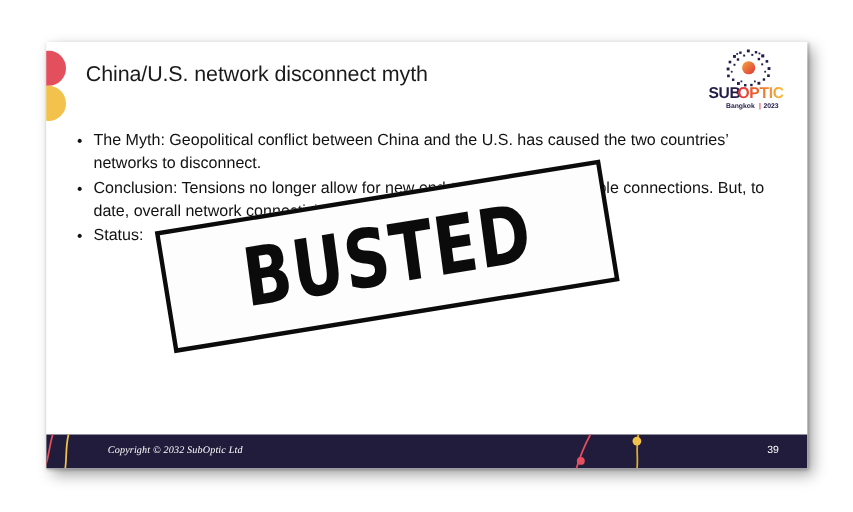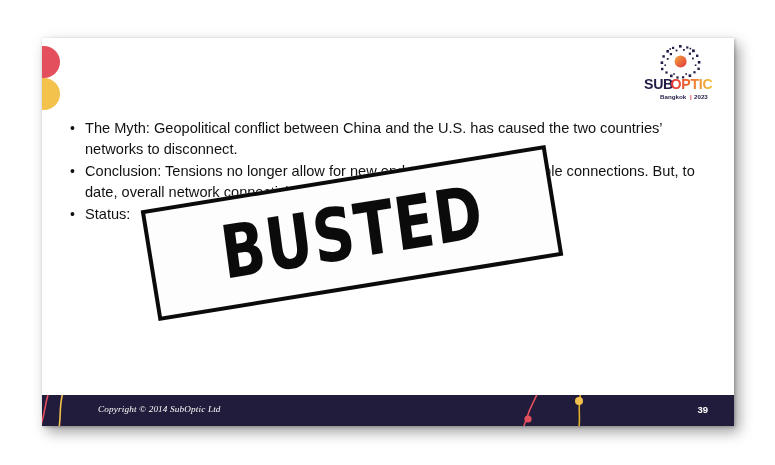--- a/index.html
+++ b/index.html
@@ -158,35 +158,35 @@
     font-size: 9.2px;
     color: #ffffff;
     letter-spacing: 0.15px;
   }
   #pagenum {
     position: absolute;
     right: 26px;
     top: 9px;
     font-size: 9.5px;
     color: #ffffff;
-    font-weight: bold;
   }
 </style>
 </head>
 <body>
 
 <div id="canvas">
 
   <div id="slide">
 
     <div class="dot-strip">
       <div class="dot red"></div>
       <div class="dot yellow"></div>
     </div>
 
+    <div id="title">China/U.S. network disconnect myth</div>
 
     <div id="logo">
       <svg width="78" height="62" viewBox="0 0 78 62" xmlns="http://www.w3.org/2000/svg">
         <defs>
           <linearGradient id="gOptic" x1="0" y1="0" x2="1" y2="0">
             <stop offset="0%" stop-color="#E0313D"></stop>
             <stop offset="45%" stop-color="#EE6A2B"></stop>
             <stop offset="100%" stop-color="#F4C543"></stop>
           </linearGradient>
           <linearGradient id="gCore" x1="0" y1="0" x2="1" y2="1">
@@ -264,18 +264,18 @@
 
       <svg class="squiggles" viewBox="0 0 692 44" preserveAspectRatio="none">
         <path d="M8 0 C 2 14, 4 26, -4 44" stroke="#E44F5E" stroke-width="1.6" fill="none"></path>
         <path d="M22 0 C 16 16, 20 30, 16 44" stroke="#F2C24C" stroke-width="1.6" fill="none"></path>
         <path d="M498 0 C 490 14, 484 28, 480 44" stroke="#E44F5E" stroke-width="1.6" fill="none"></path>
         <circle cx="486" cy="30" r="3.6" fill="#E44F5E"></circle>
         <path d="M540 0 C 534 14, 540 30, 536 44" stroke="#DFAE2A" stroke-width="1.6" fill="none"></path>
         <circle cx="537" cy="12" r="4.0" fill="#F2C24C"></circle>
       </svg>
 
-      <div id="copyright">Copyright © 2014 SubOptic Ltd</div>
+      <div id="copyright">Copyright © 2032 SubOptic Ltd</div>
       <div id="pagenum">39</div>
     </div>
 
   </div>
 </div>
 
 </body></html>

